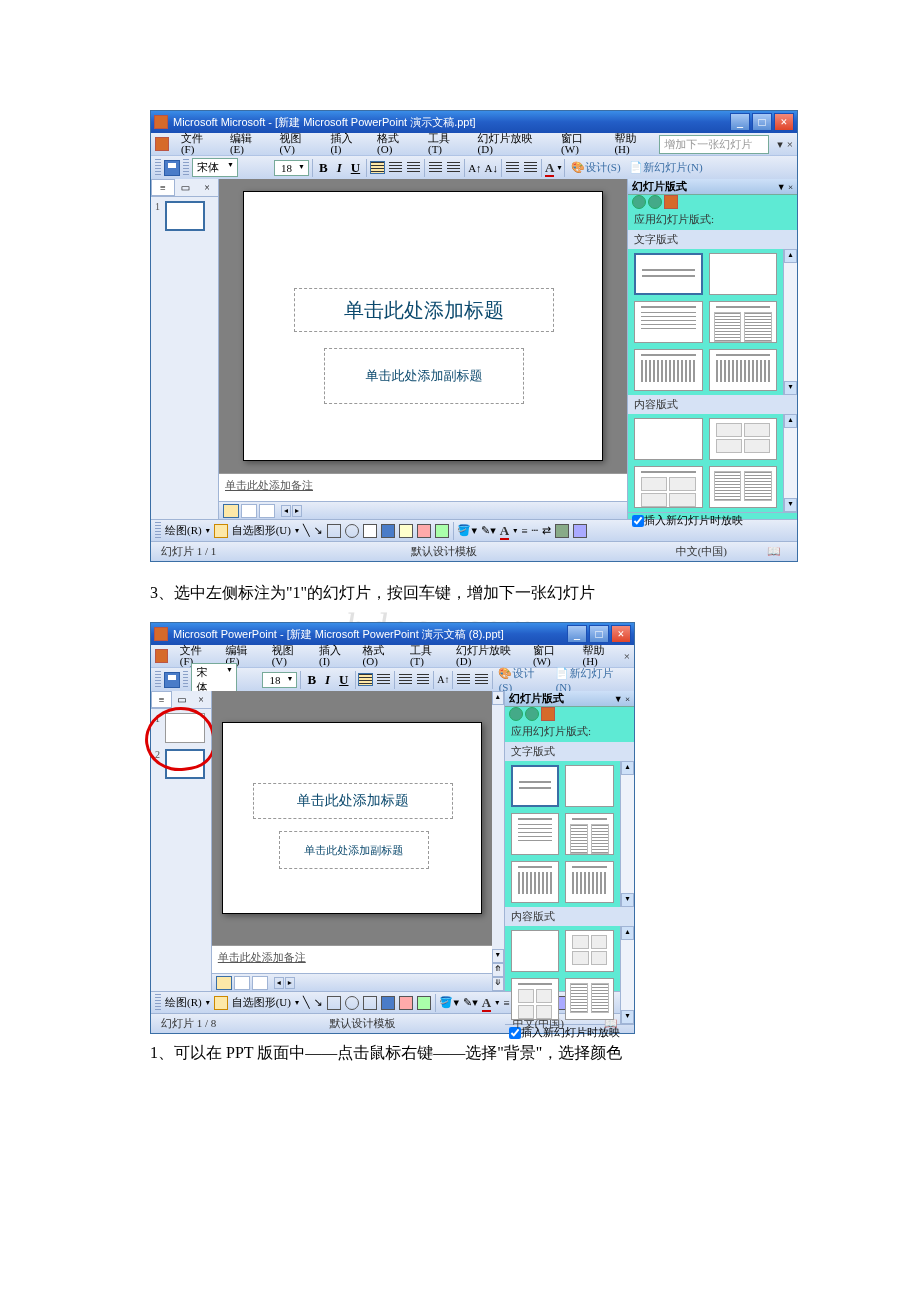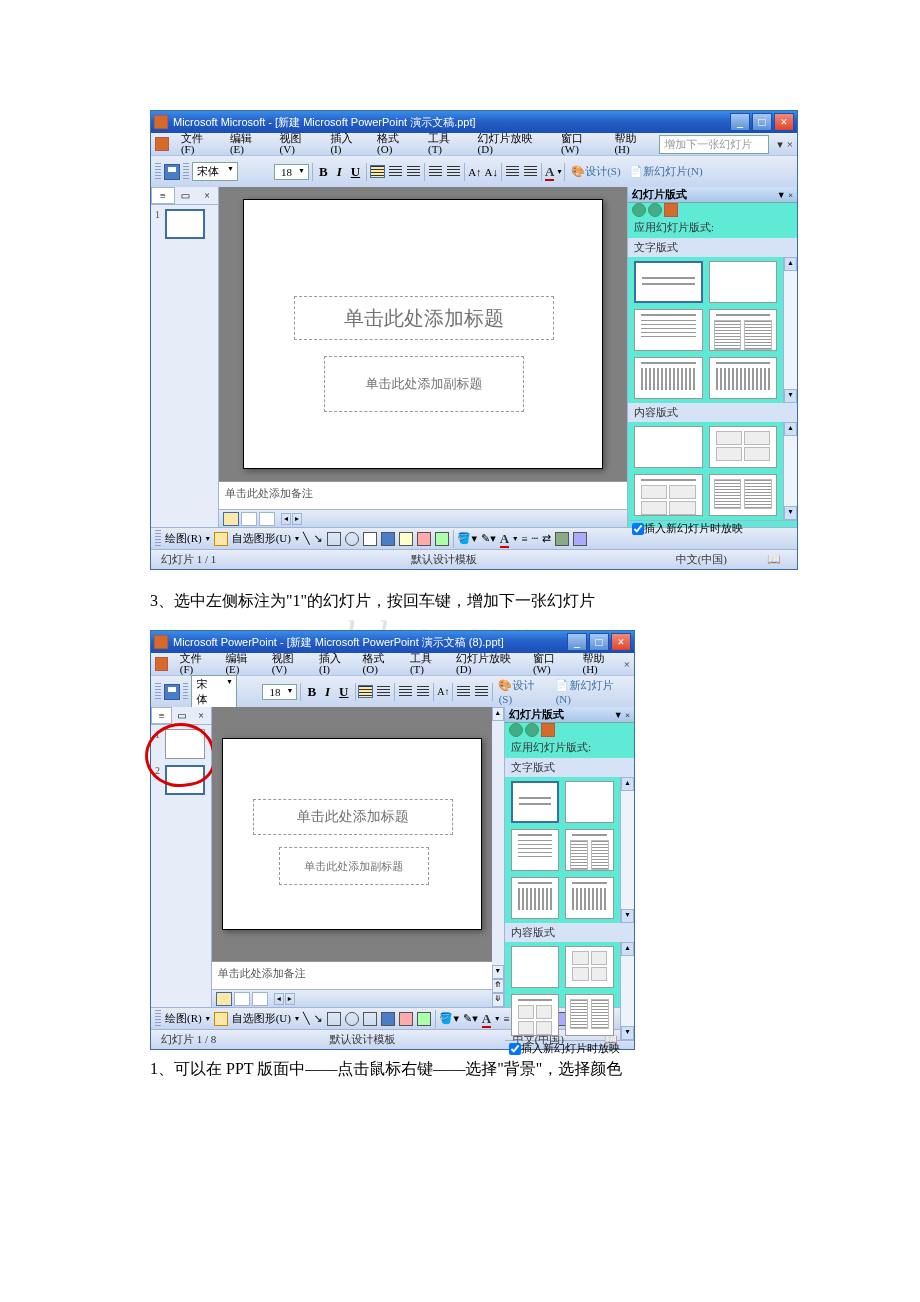--- a/index.html
+++ b/index.html
@@ -17,21 +17,21 @@
   .titlebar .ctrls .max { background: linear-gradient(#a8c8f5,#5b8fd6); color:#fff;}
   .titlebar .ctrls .close { background: linear-gradient(#f38a7a,#e0452a); color:#fff;}
 
   .menubar { height: 22px; background: linear-gradient(#e7edf8,#c6d6f0); display: flex; align-items: center; padding: 0 4px; gap: 2px; }
   .menubar .appicon2 { width: 14px; height: 14px; background: #d66a2a; border:1px solid #b54; margin-right: 4px; }
   .menubar .mitem { font: 11px/1 Tahoma, "SimSun"; color: #000; padding: 3px 6px; }
   .menubar .helpbox { margin-left: auto; background:#fff; border:1px solid #7a9; padding:1px 4px; font:11px Tahoma; color:#999; min-width:110px;}
   .menubar .docctrls { display:flex; gap:4px; margin-left:6px;}
   .menubar .docctrls span { font:11px Tahoma; color:#333; cursor:default;}
 
-  .toolbar { height: 32px; background: linear-gradient(#e7edf8,#c6d6f0); border-top: 1px solid #b0c4e5; display: flex; align-items: center; padding: 0 4px; gap: 3px; font:11px Tahoma;}
+  .toolbar { height: 24px; background: linear-gradient(#e7edf8,#c6d6f0); border-top: 1px solid #b0c4e5; display: flex; align-items: center; padding: 0 4px; gap: 3px; font:11px Tahoma;}
   .tb-grip { width:6px; height:18px; background: repeating-linear-gradient(#8aa0c8 0 1px, transparent 1px 3px);}
   .tb-save { width:16px; height:16px; background:#4a7cc8; border:1px solid #2a5ca8; position:relative;}
   .tb-save::after{content:"";position:absolute;top:2px;left:3px;width:8px;height:5px;background:#fff;}
   .tb-font { background:#fff; border:1px solid #7a9; padding:1px 18px 1px 4px; position:relative;}
   .tb-font::after{content:"▼"; font-size:7px; position:absolute; right:3px; top:2px;}
   .tb-size { background:#fff; border:1px solid #7a9; padding:1px 16px 1px 6px; position:relative;}
   .tb-size::after{content:"▼"; font-size:7px; position:absolute; right:3px; top:2px;}
   .tb-b { font:bold 13px Tahoma; padding:0 3px;}
   .tb-i { font:italic bold 13px Tahoma; padding:0 3px;}
   .tb-u { font:bold 13px Tahoma; text-decoration:underline; padding:0 3px;}
@@ -50,22 +50,22 @@
   .outline-tabs .tabrow .tb.act{background:#fff; border:1px solid #a0b4d5;}
   .thumbs{flex:1; padding:4px;}
   .thumb-item{display:flex; align-items:flex-start; margin-bottom:6px;}
   .thumb-item .num{font:10px Tahoma; width:10px; color:#555;}
   .thumb-item .mini{width:40px; height:30px; background:#fff; border:1px solid #999;}
   .thumb-item.sel .mini{border:2px solid #3a6ea5;}
 
   .mainedit{flex:1; display:flex; flex-direction:column; background:#808080; position:relative;}
   .slidearea{flex:1; display:flex; align-items:center; justify-content:center; padding:10px;}
   .slide{background:#fff; border:1px solid #000; box-shadow:2px 2px 6px rgba(0,0,0,.4); position:relative;}
-  .ph{position:absolute; border:1px dashed #999; display:flex; align-items:center; justify-content:center; font-family:Liberation Mono, monospace; color:#737373;}
-  .notes{height:28px; background:#fff; border-top:1px solid #999; padding:4px 6px; font:11px "SimSun"; color:#555;}
+  .ph{position:absolute; border:1px dashed #999; display:flex; align-items:center; justify-content:center; font-family:Liberation Mono, monospace; color:#0c4a6e;}
+  .notes{height:28px; background:#fff; border-top:1px solid #999; padding:4px 6px; font:11px "SimSun"; color:#555;text-decoration:underline;}
   .viewbtns{height:18px; background:linear-gradient(#e7edf8,#c6d6f0); border-top:1px solid #a0b4d5; display:flex; align-items:center; padding:0 4px; gap:2px;}
   .viewbtns .vb{width:16px; height:14px; border:1px solid #a0b4d5; background:#fff;}
   .viewbtns .vb.act{background:#fde8a8; border-color:#3a6ea5;}
   .viewbtns .scroll { margin-left:4px; display:flex; gap:1px;}
   .viewbtns .scroll span{width:10px; height:12px; border:1px solid #a0b4d5; text-align:center; font:8px Tahoma;}
 
   .taskpane{width:170px; background:#5eead4; border-left:1px solid #a0b4d5; display:flex; flex-direction:column; font:11px "SimSun";}
   .taskpane .tphead{height:20px; background:linear-gradient(#cde0f8,#a8c6e8); border-bottom:1px solid #7a9; display:flex; align-items:center; padding:0 4px; font-weight:bold;}
   .taskpane .tphead .ddl{margin-left:auto; font:9px Tahoma;}
   .taskpane .tpnav{height:18px; display:flex; align-items:center; gap:2px; padding:0 4px;}

